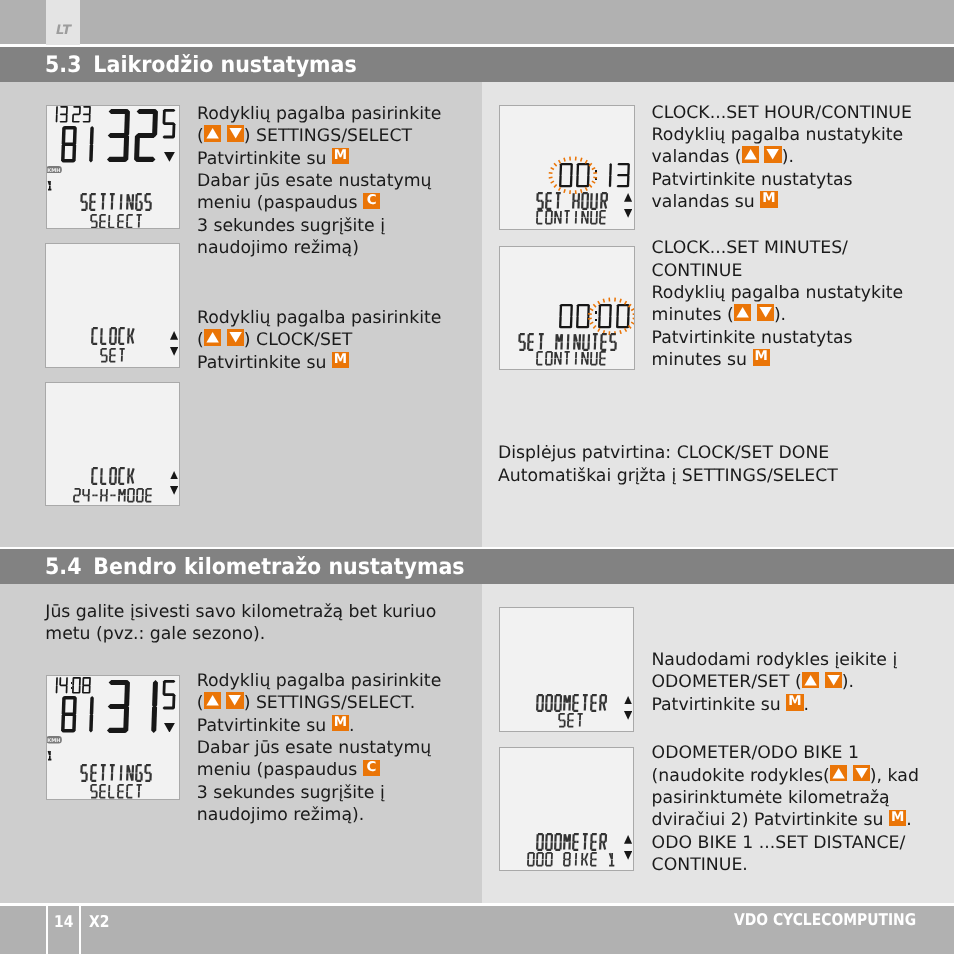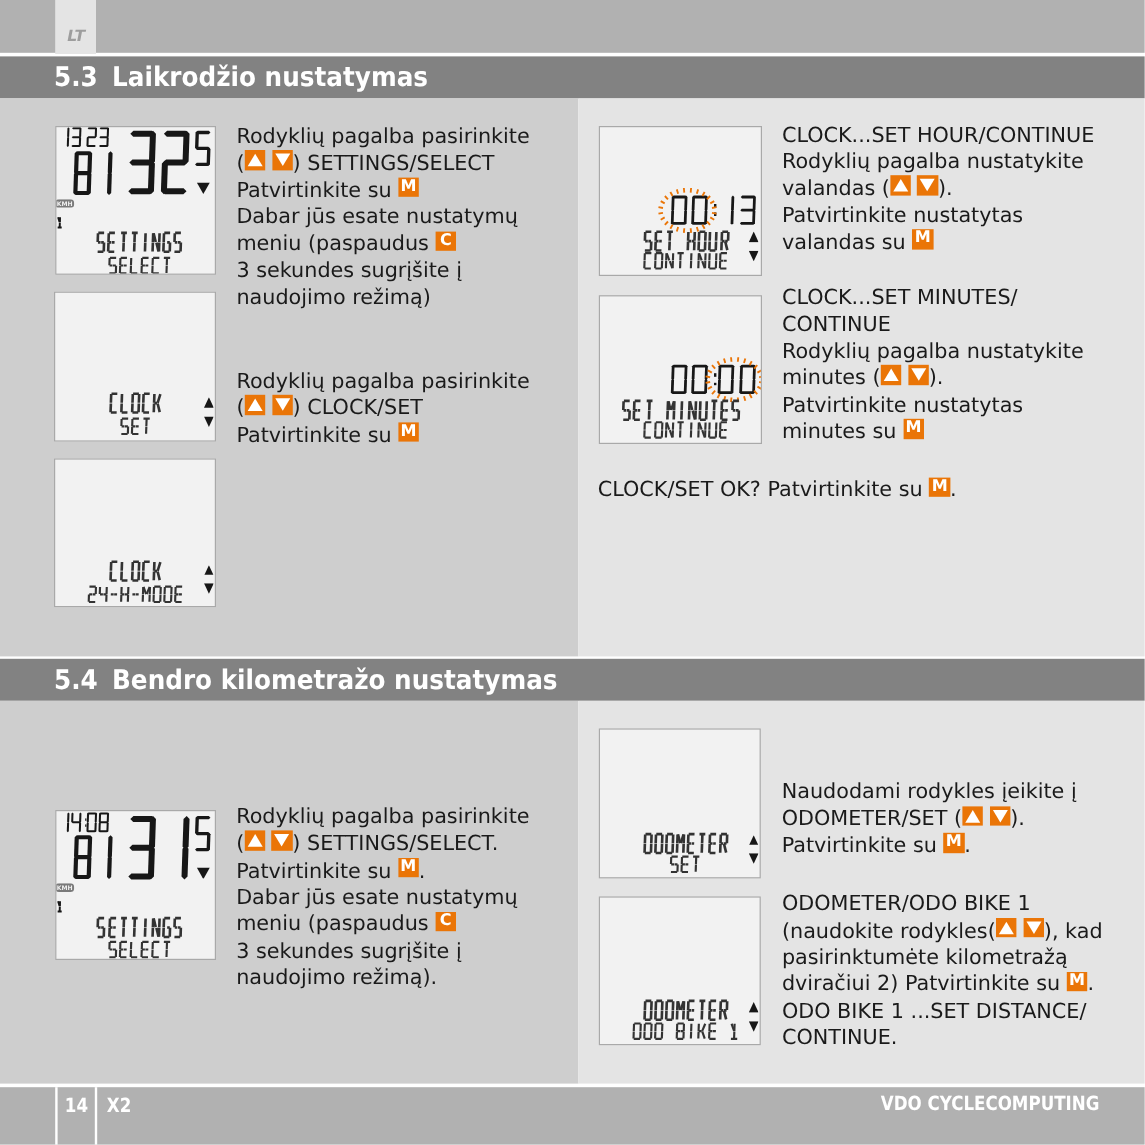--- a/index.html
+++ b/index.html
@@ -56,21 +56,22 @@
 <div class="txt" style="left:651.6px;top:101.73px">CLOCK...SET HOUR/CONTINUE<br>Rodyklių pagalba nustatykite<br>valandas (<span class="bdg"><svg width="17.3" height="16.4" viewBox="0 0 17.3 16.4">
           <polygon points="8.65,3.1 14.9,13.6 2.4,13.6" fill="#fff"></polygon>
         </svg></span> <span class="bdg"><svg width="17.3" height="16.4" viewBox="0 0 17.3 16.4">
           <polygon points="2.4,2.9 14.9,2.9 8.65,13.4" fill="#fff"></polygon>
         </svg></span>).<br>Patvirtinkite nustatytas<br>valandas su <span class="bdg">M</span></div>
 <div class="txt" style="left:651.6px;top:237.43px">CLOCK...SET MINUTES/<br>CONTINUE<br>Rodyklių pagalba nustatykite<br>minutes (<span class="bdg"><svg width="17.3" height="16.4" viewBox="0 0 17.3 16.4">
           <polygon points="8.65,3.1 14.9,13.6 2.4,13.6" fill="#fff"></polygon>
         </svg></span> <span class="bdg"><svg width="17.3" height="16.4" viewBox="0 0 17.3 16.4">
           <polygon points="2.4,2.9 14.9,2.9 8.65,13.4" fill="#fff"></polygon>
         </svg></span>).<br>Patvirtinkite nustatytas<br>minutes su <span class="bdg">M</span></div>
-<div class="txt" style="left:498.1px;top:397.23px">CLOCK/SET OK? Patvirtinkite su <span class="bdg">M</span>.</div>
+<div class="txt" style="left:498px;top:442.43px">Displėjus patvirtina: CLOCK/SET DONE<br>Automatiškai grįžta į SETTINGS/SELECT</div>
+<div class="txt" style="left:45.3px;top:601.23px">Jūs galite įsivesti savo kilometražą bet kuriuo<br>metu (pvz.: gale sezono).</div>
 <div class="txt" style="left:196.8px;top:669.73px">Rodyklių pagalba pasirinkite<br>(<span class="bdg"><svg width="17.3" height="16.4" viewBox="0 0 17.3 16.4">
           <polygon points="8.65,3.1 14.9,13.6 2.4,13.6" fill="#fff"></polygon>
         </svg></span> <span class="bdg"><svg width="17.3" height="16.4" viewBox="0 0 17.3 16.4">
           <polygon points="2.4,2.9 14.9,2.9 8.65,13.4" fill="#fff"></polygon>
         </svg></span>) SETTINGS/SELECT.<br>Patvirtinkite su <span class="bdg">M</span>.<br>Dabar jūs esate nustatymų<br>meniu (paspaudus <span class="bdg">C</span><br>3 sekundes sugrįšite į<br>naudojimo režimą).</div>
 <div class="txt" style="left:651.4px;top:649.23px">Naudodami rodykles įeikite į<br>ODOMETER/SET (<span class="bdg"><svg width="17.3" height="16.4" viewBox="0 0 17.3 16.4">
           <polygon points="8.65,3.1 14.9,13.6 2.4,13.6" fill="#fff"></polygon>
         </svg></span> <span class="bdg"><svg width="17.3" height="16.4" viewBox="0 0 17.3 16.4">
           <polygon points="2.4,2.9 14.9,2.9 8.65,13.4" fill="#fff"></polygon>
         </svg></span>).<br>Patvirtinkite su <span class="bdg">M</span>.</div>

